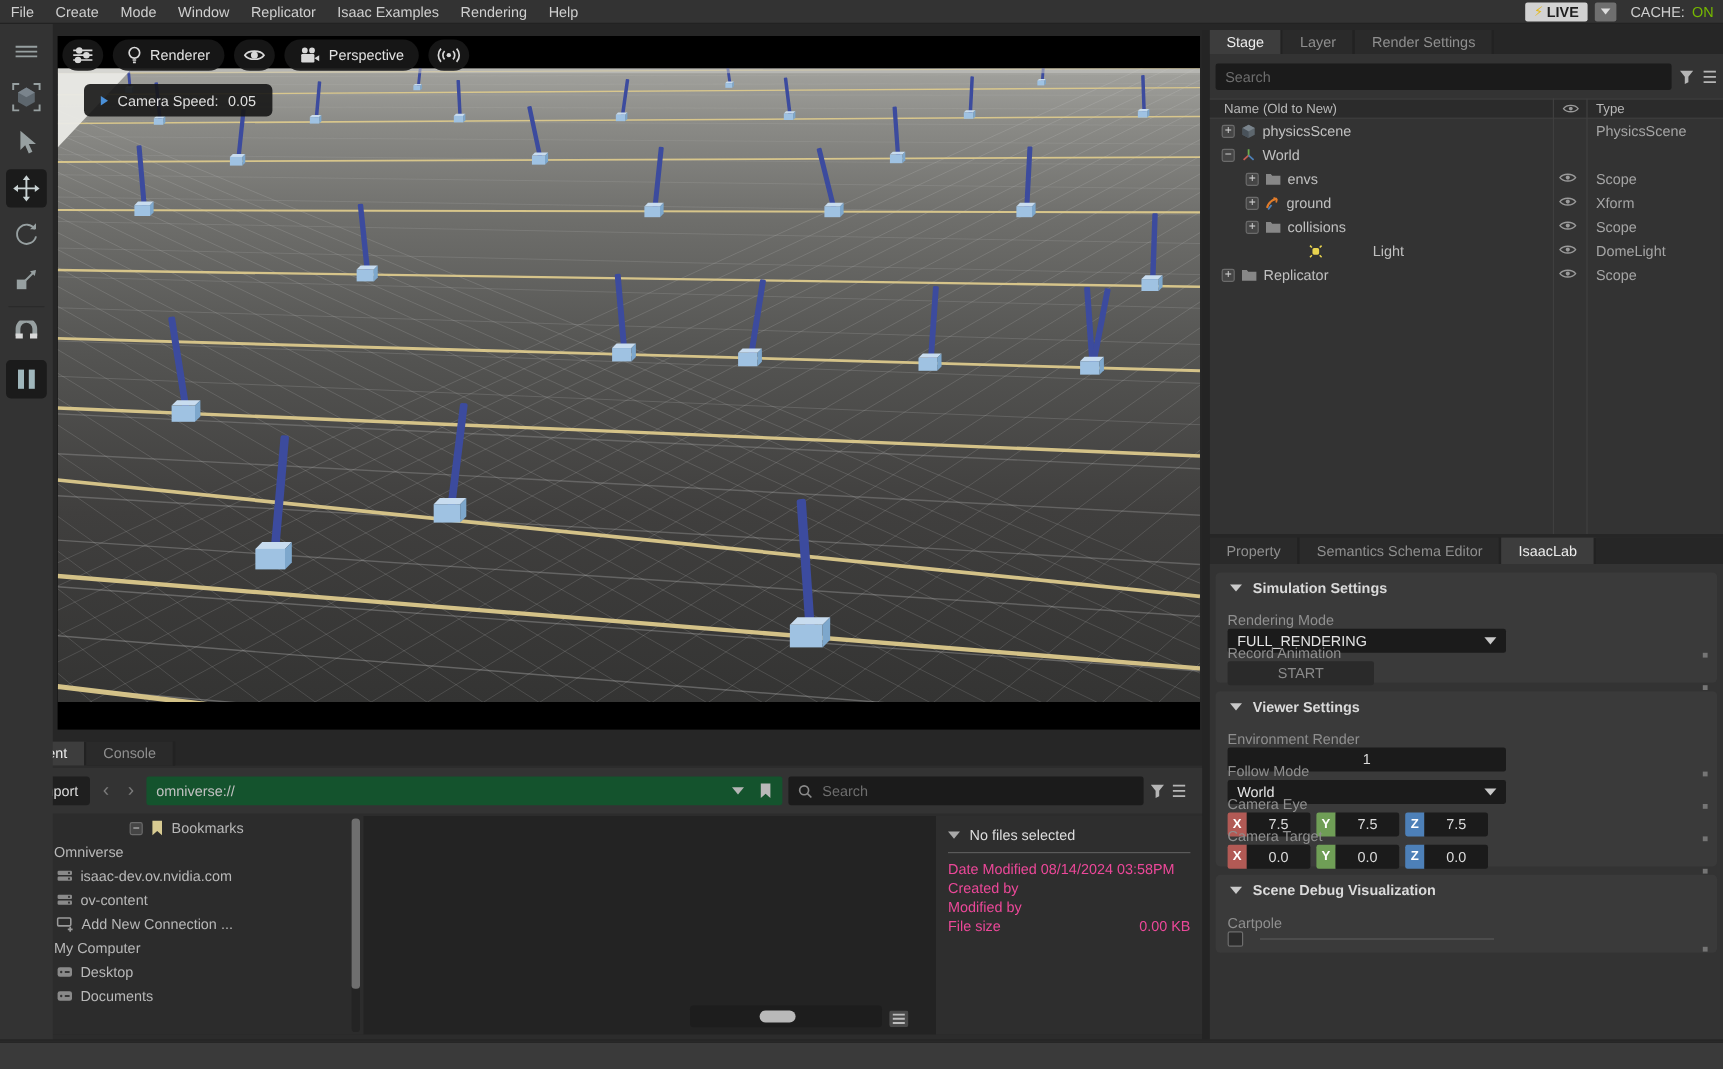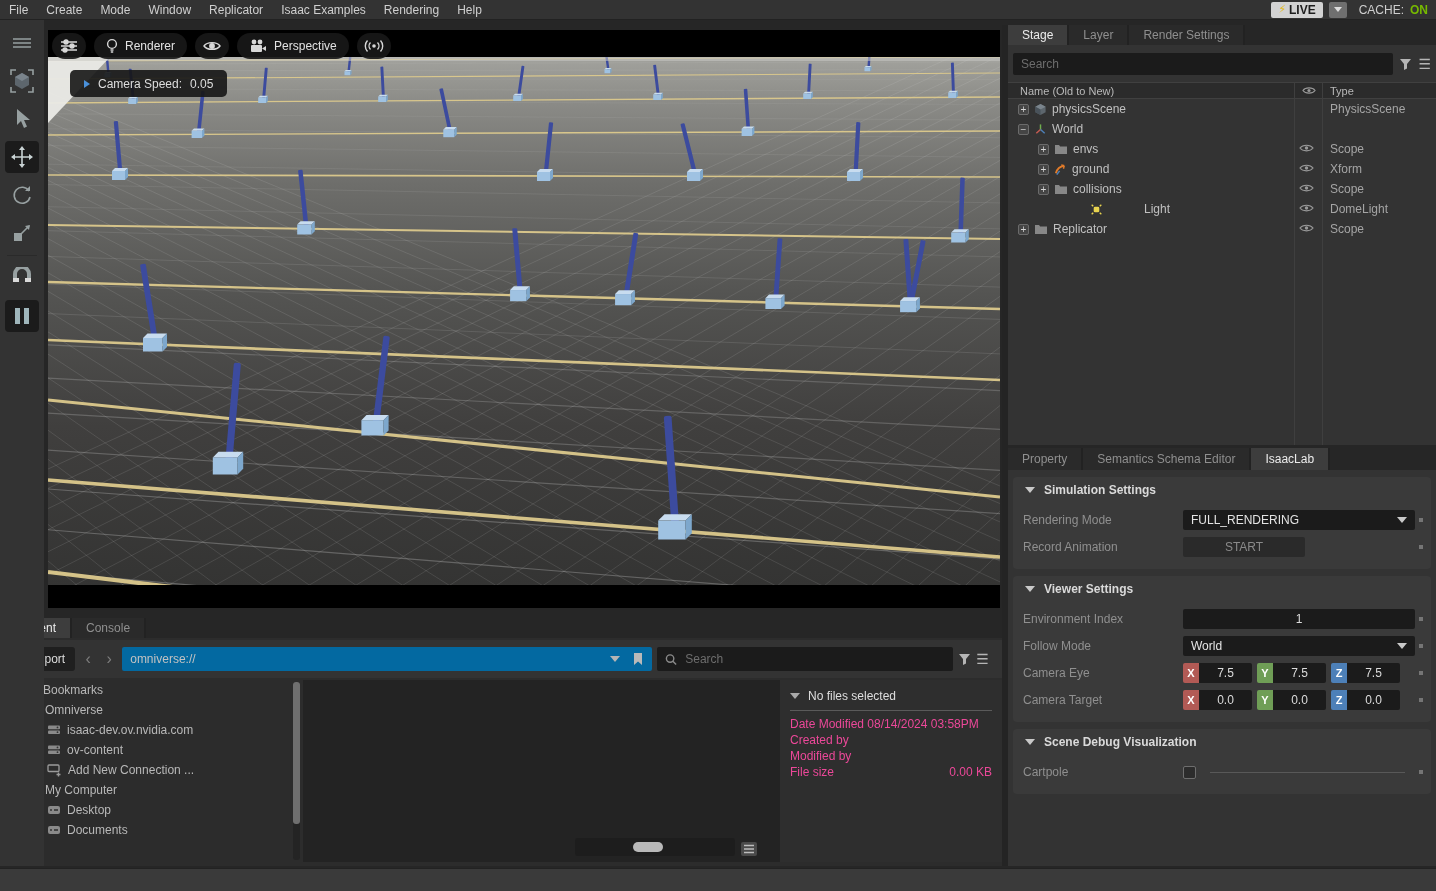--- a/index.html
+++ b/index.html
@@ -12,21 +12,21 @@
     display:flex; align-items:center; border-bottom:1px solid #222; z-index:30; }
   .menu-item { padding:0 9px; color:#cfcfcf; line-height:20px; cursor:default; }
   #menubar-right { margin-left:auto; display:flex; align-items:center; gap:6px; padding-right:8px; }
   #live-btn { background:#d2d2d2; color:#1d1d1d; font-weight:bold; border-radius:2px;
     height:16px; display:flex; align-items:center; padding:0 7px; gap:3px; }
   #live-bolt { color:#e3b91f; font-size:11px; }
   #live-chevron { background:#6f6f6f; width:18px; height:16px; border-radius:2px;
     display:flex; align-items:center; justify-content:center; }
   #live-chevron span { width:0; height:0; border-left:4px solid transparent; border-right:4px solid transparent; border-top:5px solid #ddd; }
   #cache-label { color:#cfcfcf; margin-left:6px; }
-  #cache-value { font-weight:bold; }
+  #cache-value { font-weight:normal; }
 
   
   #left-toolbar { position:absolute; left:0; top:20px; width:44px; height:846px; background:#333;
     display:flex; flex-direction:column; align-items:center; padding-top:4px; z-index:20; }
   .tool { width:34px; height:32px; display:flex; align-items:center; justify-content:center; margin:3px 0; border-radius:4px; }
   .tool.active { background:#1b1b1b; }
   .tool svg { stroke:#97a0a1; fill:none; stroke-width:1.6; }
   .tool.active svg { stroke:#c9d3d4; }
   .tool-sep { width:30px; height:1px; background:#2a2a2a; margin:3px 0; }
 
@@ -69,21 +69,21 @@
   .expander { width:11px; height:11px; background:#454545; border:1px solid #6b6b6b; border-radius:2px;
     color:#d5d5d5; font-size:10px; line-height:9px; text-align:center; flex:none; }
 
   #property-panel { position:absolute; left:1008px; top:448px; width:428px; height:418px; background:#2f2f2f; }
   #property-panel .tab { height:22px; line-height:22px; }
   #prop-body { position:absolute; left:0; top:22px; width:428px; height:396px; background:#333; overflow:hidden; }
   .section { background:#3a3a3a; border-radius:4px; margin:7px 5px; padding-bottom:5px; }
   .sec-head { height:26px; display:flex; align-items:center; gap:9px; padding-left:12px; }
   .sec-tri { width:0; height:0; border-left:5px solid transparent; border-right:5px solid transparent; border-top:6px solid #c9c9c9; }
   .sec-title { color:#dadada; font-weight:bold; }
-  .prow { display:flex; align-items:center; height:20px; margin:7px 8px 7px 10px; }
+  .prow { display:flex; align-items:flex-start; height:20px; margin:7px 8px 7px 10px;flex-direction:column; }
   .prow .plabel { width:160px; color:#8f8f8f; flex:none; }
   .ctl-wrap { width:232px; flex:none; display:flex; align-items:center; }
   .dd { width:232px; height:20px; background:#1b1b1b; border-radius:2px; display:flex; align-items:center;
     padding:0 8px; color:#e4e4e4; }
   .dd .caret { margin-left:auto; width:0; height:0; border-left:5px solid transparent; border-right:5px solid transparent; border-top:6px solid #c9c9c9; }
   .pinput { width:232px; height:20px; background:#1b1b1b; border-radius:2px; color:#dcdcdc; text-align:center; line-height:20px; }
   .pbtn { width:122px; height:20px; background:#2a2a2a; border-radius:2px; color:#8a8a8a; text-align:center; line-height:20px; }
   .xyz { display:flex; gap:5px; }
   .xyzg { display:flex; }
   .xyzb { width:16px; height:20px; border-radius:2px 0 0 2px; color:#fff; font-size:11px; font-weight:bold;
@@ -94,21 +94,21 @@
   .dot { width:4px; height:4px; background:#757575; margin-left:auto; flex:none; }
 
   
   #content-panel { position:absolute; left:0; top:618px; width:1002px; height:248px; background:#2c2c2c; }
   #cb-toolbar { position:absolute; left:0; top:22px; width:1002px; height:38px; background:#333;
     display:flex; align-items:center; padding:0 8px; gap:5px; }
   #import-btn { background:#1f1f1f; border-radius:3px; height:24px; display:flex; align-items:center; gap:5px;
     padding:0 10px; color:#dcdcdc; }
   #import-plus { color:#76b900; font-weight:bold; font-size:14px; }
   .nav-arrow { color:#7d7d7d; font-size:16px; width:16px; text-align:center; }
-  #path-field { width:530px; height:24px; background:#0369a1; border-radius:2px; display:flex; align-items:center;
+  #path-field { width:530px; height:24px; background:#14532d; border-radius:2px; display:flex; align-items:center;
     padding:0 8px; color:#c2c2c2; }
   #path-field .caret { margin-left:auto; width:0; height:0; border-left:5px solid transparent; border-right:5px solid transparent; border-top:6px solid #b5b5b5; }
   #path-bookmark { margin-left:12px; }
   #cb-search { width:296px; height:24px; background:#1b1b1b; border-radius:2px; display:flex; align-items:center; gap:8px; padding:0 8px; }
   #cb-search input { background:transparent; border:none; outline:none; color:#bbb; font-family:inherit; font-size:12px; width:100%; }
   #cb-search input::placeholder { color:#6d6d6d; }
   #cb-body { position:absolute; left:0; top:62px; width:1002px; height:182px; background:#2c2c2c; }
   #cb-tree { position:absolute; left:0; top:0; width:303px; height:182px; overflow:hidden; background:#2c2c2c; }
   .trow { height:20px; display:flex; align-items:center; gap:6px; color:#b8b8b8; }
   #cb-tree-scroll { position:absolute; left:293px; top:2px; width:7px; height:178px; background:#242424; border-radius:3px; }
@@ -758,21 +758,21 @@
       <span class="dot"></span>
     </div>
   </div>
   <div class="section">
     <div class="sec-head">
       <span class="sec-tri"></span>
       <span class="sec-title">Viewer Settings</span>
     </div>
 
     <div class="prow">
-      <span class="plabel">Environment Index</span>
+      <span class="plabel">Environment Render</span>
       <span class="ctl-wrap">
             <div class="pinput">1</div>
           </span>
       <span class="dot"></span>
     </div>
     <div class="prow">
       <span class="plabel">Follow Mode</span>
       <span class="ctl-wrap">
             <div class="dd">
               <span>World</span>
@@ -870,21 +870,21 @@
     </div>
     <span class="mini-icon">
       <svg width="13" height="12" viewBox="0 0 13 12">
           <path d="M1 1h11L8 6v4.5L5 12V6z" fill="#b5b5b5"></path>
         </svg>
     </span>
     <span class="mini-icon">☰</span>
   </div>
   <div id="cb-body">
     <div id="cb-tree">
-  <div class="trow" style="padding-left:8px;">
+  <div class="trow" style="padding-left:8px;justify-content:center;">
     <span class="expander">−</span>
           <svg width="12" height="14" viewBox="0 0 12 14">
             <path d="M2 1h8v12L6 9.5 2 13z" fill="#d8cb92"></path>
           </svg>
     <span>Bookmarks</span>
   </div>
   <div class="trow" style="padding-left:8px;">
     <span class="expander">−</span>
           <svg width="14" height="14" viewBox="0 0 14 14">
             <circle cx="7" cy="7" r="5" fill="none" stroke="#76b900" stroke-width="2.6"></circle>

